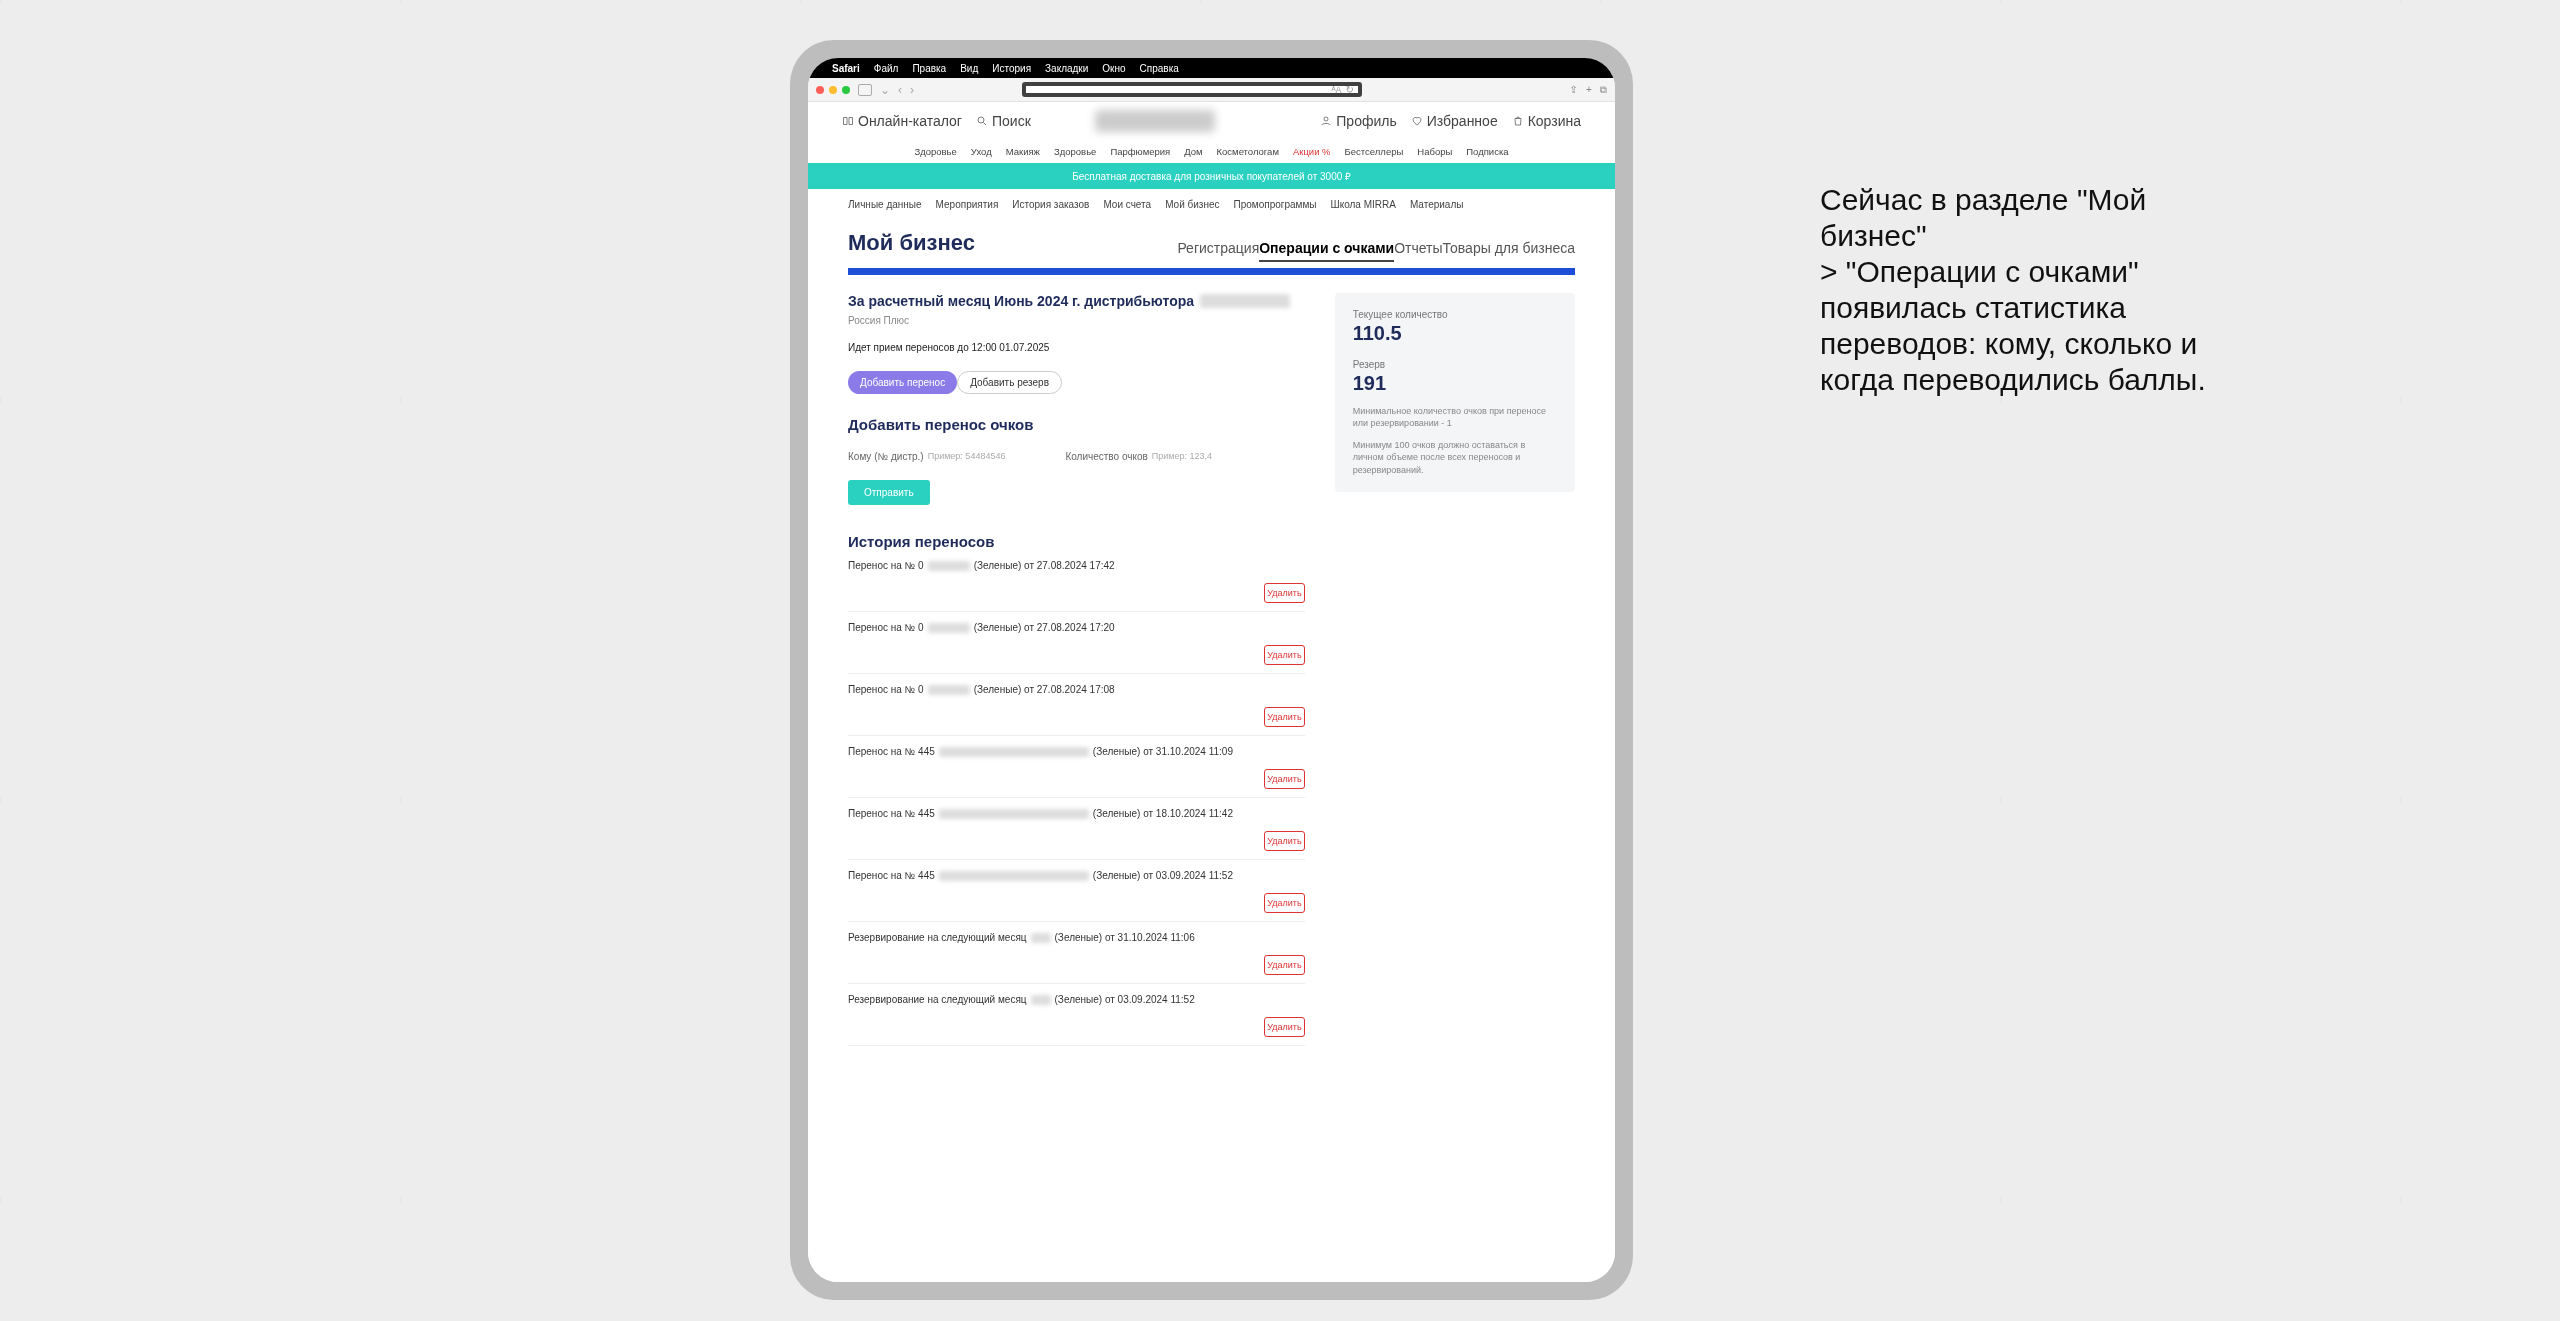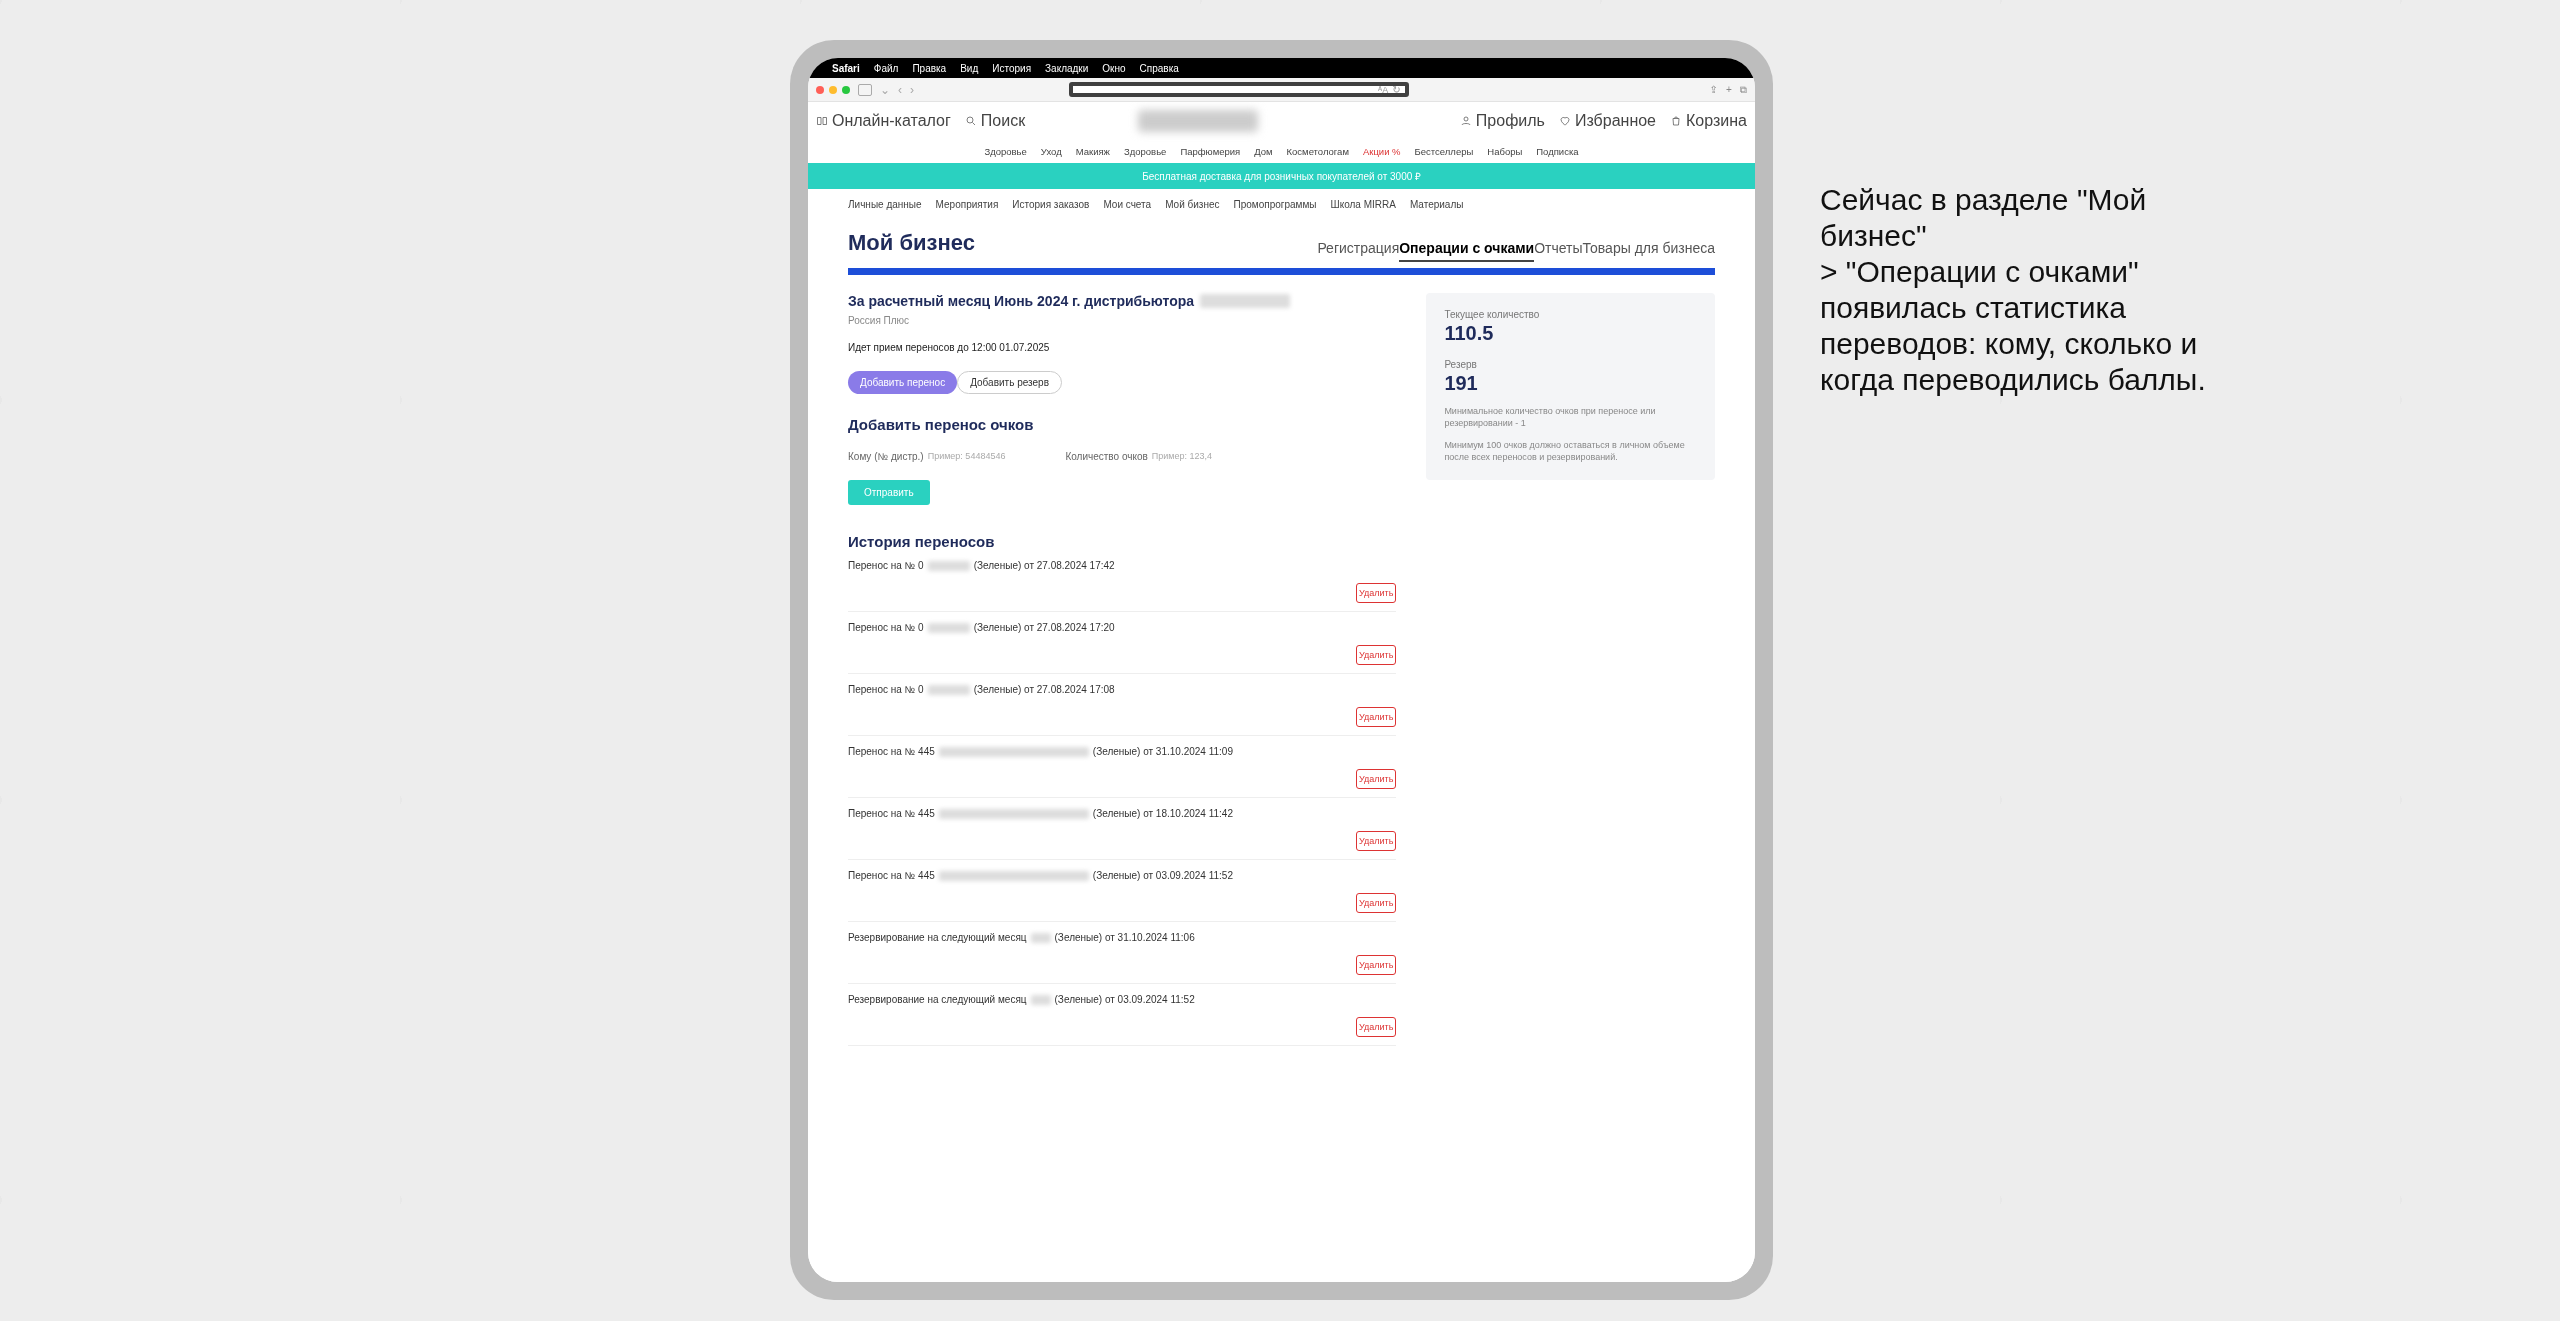--- a/index.html
+++ b/index.html
@@ -17,21 +17,21 @@
     background: #ededed;
     background-image:
       linear-gradient(115deg, rgba(0,0,0,0.02) 0 2px, transparent 2px 40px),
       linear-gradient(65deg, rgba(0,0,0,0.02) 0 2px, transparent 2px 40px);
     background-size: 400px 400px;
   }
   .tablet-shell {
     position: absolute;
     left: 790px;
     top: 40px;
-    width: 983px;
+    width: 843px;
     height: 1260px;
     background: #bdbdbd;
     border-radius: 44px;
     padding: 18px;
   }
   .tablet-screen {
     width: 100%;
     height: 100%;
     background: #fff;
     border-radius: 30px;
@@ -74,22 +74,22 @@
   .page {
     flex: 1;
     overflow: hidden;
     background: #fff;
     display: flex;
     flex-direction: column;
   }
   .topnav {
     display: flex;
     align-items: center;
-    padding: 8px 8px;
-    font-size: 16px;
+    padding: 8px 34px;
+    font-size: 14px;
     color: #444;
     gap: 23px;
   }
   .topnav .left, .topnav .right { display:flex; gap:14px; align-items:center; }
   .topnav .right { margin-left:auto; }
   .logo-blur {
     margin: 0 auto;
     width: 120px; height: 22px;
     background: #ccc;
     filter: blur(4px);

